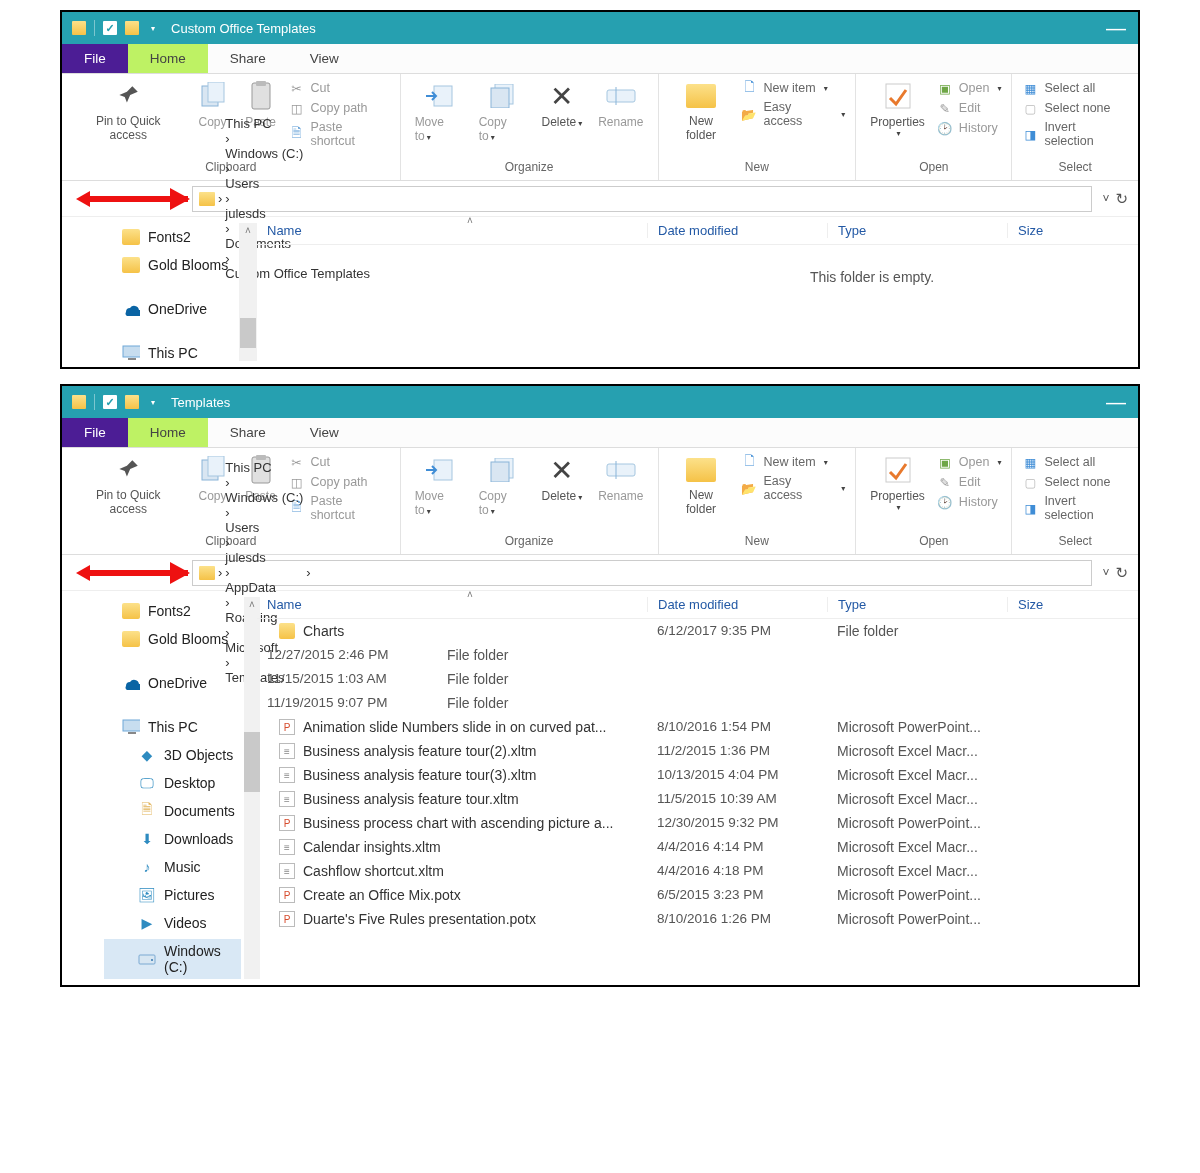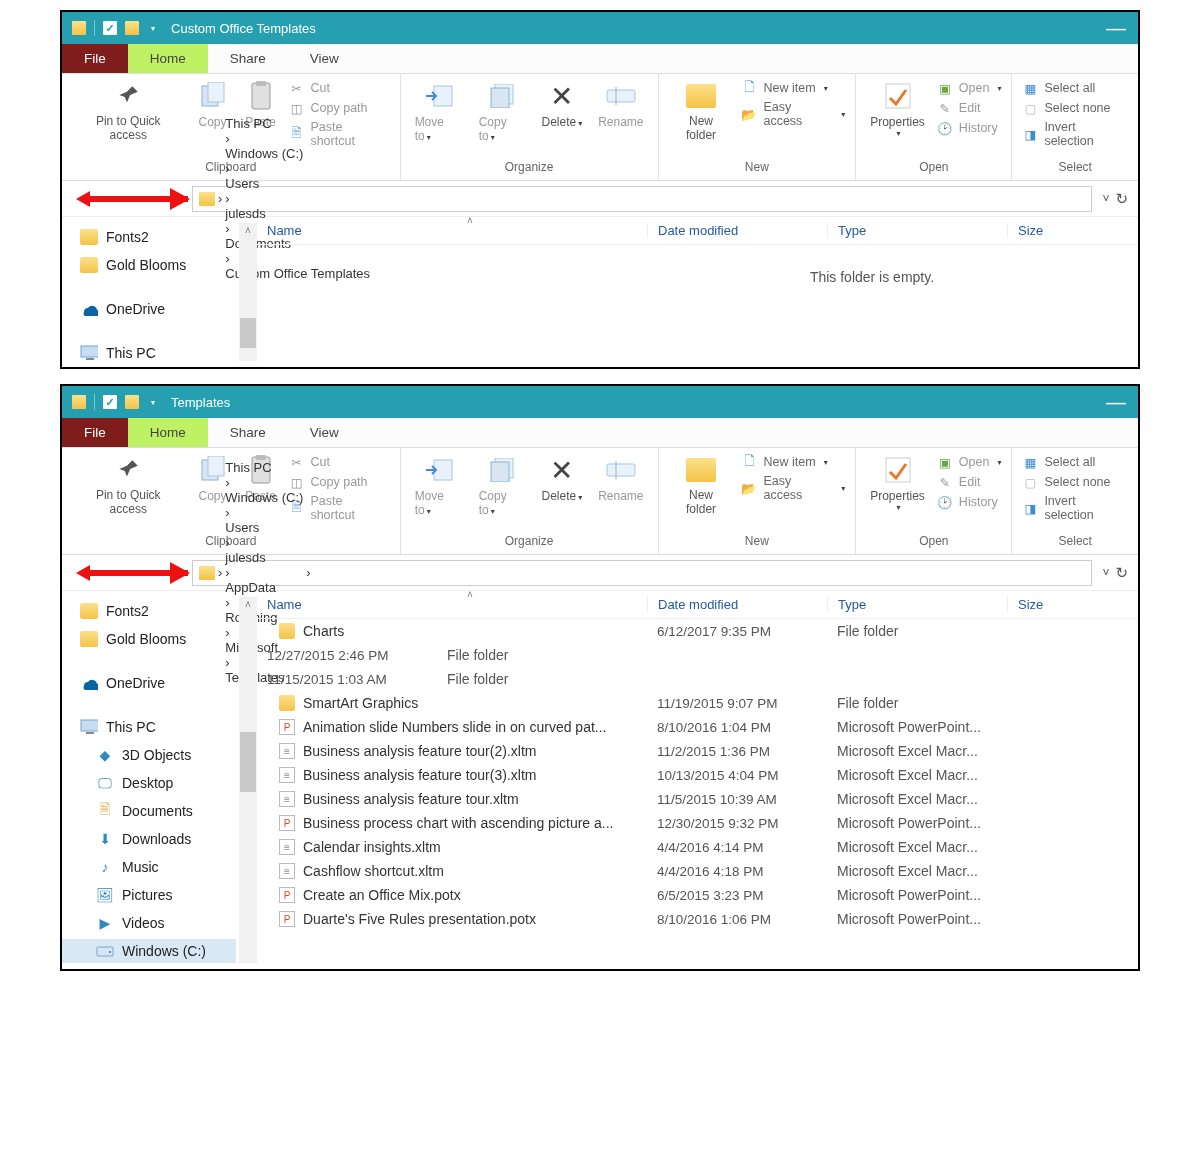--- a/index.html
+++ b/index.html
@@ -38,21 +38,21 @@
     border-bottom:1px solid #ddd;
     background:#fcfcfc;
   }
   .tab {
     padding: 0 22px;
     display:flex; align-items:center;
     font-size:13.5px;
     color:#444;
     cursor:default;
   }
-  .tab.file { background:#7f1d1d; color:#fff;text-align:center; }
+  .tab.file { background:#4c1d95; color:#fff;text-align:center; }
   .tab.active { background:#bef264; }
   .ribbon {
     display:flex;
     border-bottom:1px solid #ddd;
     background:#fff;
   }
   .rgroup {
     border-right:1px solid #e3e3e3;
     padding: 6px 10px 0 10px;
     display:flex;
@@ -114,21 +114,21 @@
   .nav {
     width: 195px;
     padding: 6px 0;
     display:flex;
     gap:3px;
   }
   .nav-list { flex:1; display:flex; flex-direction:column; gap:4px; padding-top:2px; }
   .nav-item {
     display:flex; align-items:center; gap:8px;
     padding: 4px 6px 4px 18px;
-    font-size:14px; color:#222;
+    font-size:14px; color:#222;margin-left:42px;
   }
   .nav-item.selected { background:#d9e8f5; }
   .nav-item.indent { padding-left:34px; }
   .nav-icn { width:18px; height:16px; display:inline-flex; align-items:center; justify-content:center; }
   .nav-icn.folder { background: linear-gradient(#FCE18A,#F5C247); border-radius:2px; }
   .scroll { width:18px; background:#f1f1f1; display:flex; flex-direction:column; align-items:center; }
   .scroll .up { font-size:10px; color:#777; padding:2px 0; }
   .scroll .thumb { width:16px; height:30px; background:#c9c9c9; margin-top:80px; }
   .main { flex:1; position:relative; }
   .cols {
@@ -140,21 +140,21 @@
   .col-name { width:390px; padding-left:28px; }
   .col-date { width:180px; }
   .col-type { width:180px; }
   .col-size { flex:1; }
   .cols .hdr { border-left:1px solid #eee; padding-left:10px; }
   .cols .hdr:first-child { border-left:none; }
   .sortmark { position:absolute; top:-2px; left:210px; font-size:10px; color:#777; }
   .empty { text-align:center; color:#555; font-size:14px; padding:24px 0; width:410px; margin-left:410px; }
   .rows { display:flex; flex-direction:column; }
   .row {
-    display:flex; align-items:flex-end;
+    display:flex; align-items:flex-start;
     font-size:14px; color:#333;
     padding: 4px 0;
   }
   .row .c-name { width:390px; padding-left:22px; display:flex; align-items:center; gap:8px; white-space:nowrap; overflow:hidden; }
   .row .c-date { width:180px; color:#555; padding-left:10px; font-size:13.5px;}
   .row .c-type { width:188px; color:#555; padding-left:10px; font-size:14px; white-space:nowrap; overflow:hidden;}
   .file-icn { width:16px; height:16px; display:inline-flex; align-items:center; justify-content:center; border:1px solid #bbb; font-size:10px; color:#D64B2C; background:#fff; }
   .file-icn.doc   { color:#888; }
   .file-icn.folder { border:none; background: linear-gradient(#FCE18A,#F5C247); border-radius:2px;}
   
@@ -695,33 +695,29 @@
           </div>
           <div class="row">
             <div class="c-date">12/27/2015 2:46 PM</div>
             <div class="c-type">File folder</div>
           </div>
           <div class="row">
             <div class="c-date">11/15/2015 1:03 AM</div>
             <div class="c-type">File folder</div>
           </div>
           <div class="row">
-            <div class="c-name">
-              <span class="file-icn folder"></span>
-              <span>SmartArt Graphics</span>
-            </div>
             <div class="c-date">11/19/2015 9:07 PM</div>
             <div class="c-type">File folder</div>
           </div>
           <div class="row">
             <div class="c-name">
               <span class="file-icn">P</span>
               <span>Animation slide Numbers slide in on curved pat...</span>
             </div>
-            <div class="c-date">8/10/2016 1:04 PM</div>
+            <div class="c-date">8/10/2016 1:54 PM</div>
             <div class="c-type">Microsoft PowerPoint...</div>
           </div>
           <div class="row">
             <div class="c-name">
               <span class="file-icn doc">≡</span>
               <span>Business analysis feature tour(2).xltm</span>
             </div>
             <div class="c-date">11/2/2015 1:36 PM</div>
             <div class="c-type">Microsoft Excel Macr...</div>
           </div>
@@ -771,19 +767,19 @@
               <span>Create an Office Mix.potx</span>
             </div>
             <div class="c-date">6/5/2015 3:23 PM</div>
             <div class="c-type">Microsoft PowerPoint...</div>
           </div>
           <div class="row">
             <div class="c-name">
               <span class="file-icn">P</span>
               <span>Duarte's Five Rules presentation.potx</span>
             </div>
-            <div class="c-date">8/10/2016 1:06 PM</div>
+            <div class="c-date">8/10/2016 1:26 PM</div>
             <div class="c-type">Microsoft PowerPoint...</div>
           </div>
         </div>
     </div>
   </div>
 </div>
 
 </body></html>

